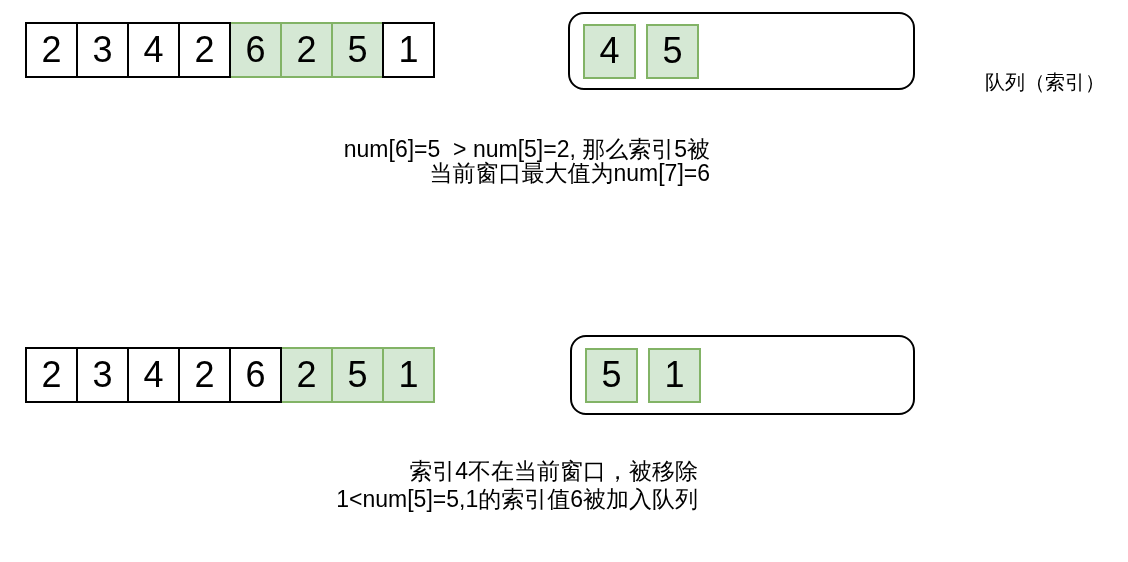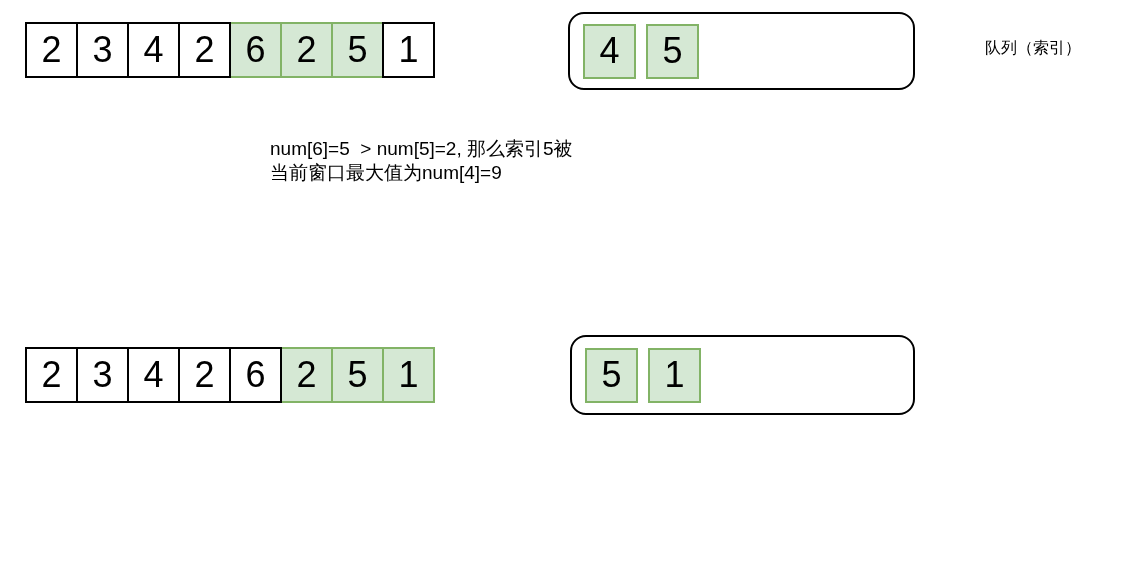--- a/index.html
+++ b/index.html
@@ -26,25 +26,25 @@
     box-sizing:border-box;position:absolute;background:#fff;
     border:2.5px solid #000;border-radius:16px;
     display:flex;align-items:center;padding-left:13px;gap:10px;
   }
   .queue .cell{
     margin-left:0;width:53px;height:55px;z-index:1;
     background:var(--green-fill,#d5e8d4);
     border:2px solid var(--green-border,#82b366);
   }
   
-  .caption{position:absolute;text-align:left;font-size:19px;}
+  .caption{position:absolute;text-align:right;font-size:23px;}
   .caption div{white-space:pre;}
   .cap1{line-height:24px;}
   .cap2{line-height:28px;}
-  .queue-label{position:absolute;font-size:16px;line-height:1.2;white-space:pre;}
+  .queue-label{position:absolute;font-size:20px;line-height:1.2;white-space:pre;margin-top:32px;}
 </style>
 </head>
 <body>
 
 <div class="canvas">
 
   <div class="array" style="left:25px;top:22px">
       <div class="cell">2</div>
       <div class="cell">3</div>
       <div class="cell">4</div>
@@ -57,35 +57,37 @@
 
   <div class="queue" style="left:568px;top:12px;width:347px;height:78px">
       <div class="cell">4</div>
       <div class="cell">5</div>
     </div>
 
   <div class="queue-label" style="left:985px;top:38px">队列（索引）</div>
 
   <div class="caption cap1" style="left:270px;top:137px;width:440px">
     <div>num[6]=5  &gt; num[5]=2, 那么索引5被</div>
-    <div>当前窗口最大值为num[4]=9</div>
+    <div>当前窗口最大值为num[7]=6</div>
   </div>
 
   <div class="array" style="left:25px;top:347px">
       <div class="cell">2</div>
       <div class="cell">3</div>
       <div class="cell">4</div>
       <div class="cell">2</div>
       <div class="cell">6</div>
       <div class="cell green">2</div>
       <div class="cell green">5</div>
       <div class="cell green">1</div>
     </div>
 
   <div class="queue" style="left:570px;top:335px;width:345px;height:80px">
       <div class="cell">5</div>
       <div class="cell">1</div>
     </div>
 
   <div class="caption cap2" style="left:258px;top:457px;width:440px">
+    <div>索引4不在当前窗口，被移除</div>
+    <div>1&lt;num[5]=5,1的索引值6被加入队列</div>
   </div>
 
 </div>
 
 </body></html>

